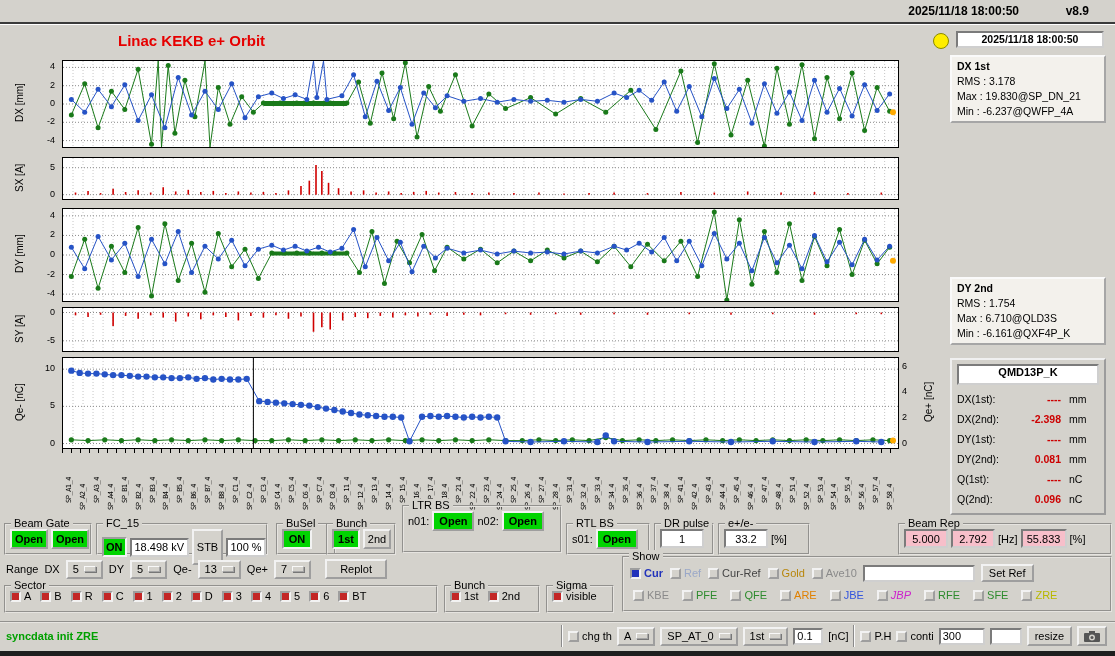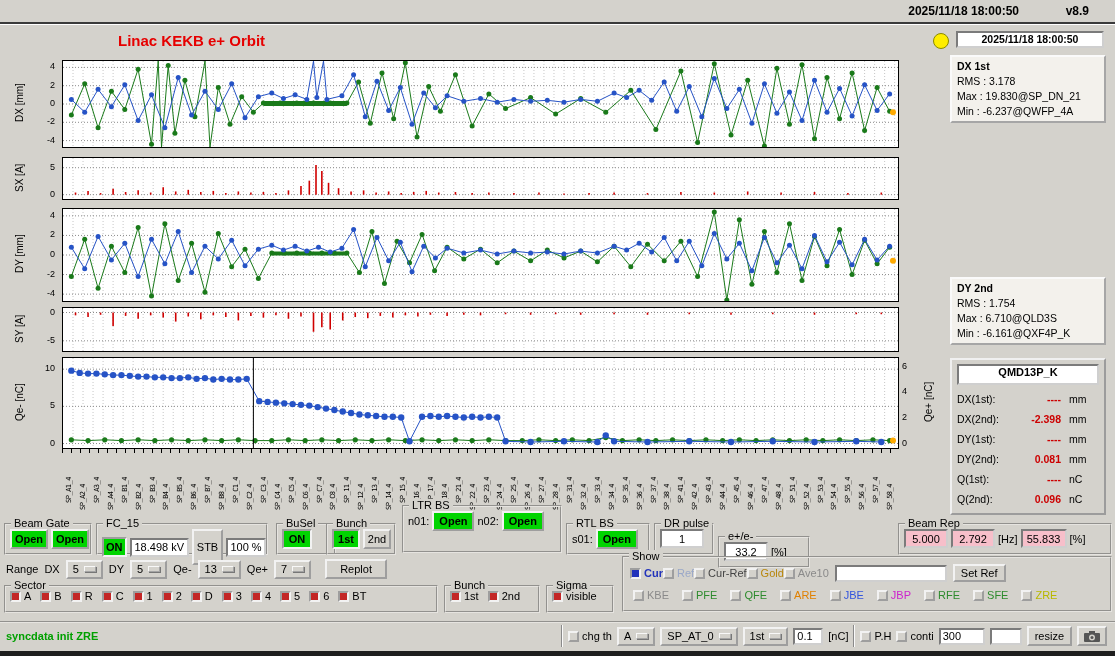--- a/index.html
+++ b/index.html
@@ -34,21 +34,21 @@
   .btn-on{border-style:inset;}
   .field{display:inline-flex;align-items:center;justify-content:center;background:#fff;border:2px inset #cfcfcf;font-size:11px;height:19px;box-sizing:border-box;padding:0 3px;white-space:nowrap;}
   .field-pink{background:#f7bfca;}
   .opt{display:inline-flex;align-items:center;background:#d4d2cc;border:2px outset #f2f2f2;height:19px;font-size:11px;padding:0 5px;gap:5px;box-sizing:border-box;white-space:nowrap;}
   .mk{width:10px;height:4px;background:#d4d2cc;border:1px outset #f8f8f8;box-shadow:1px 1px 0 #777;}
   .cbi{display:inline-flex;align-items:center;gap:3px;font-size:11px;white-space:nowrap;}
   .cb{width:11px;height:11px;background:#d4d2cc;border:2px outset #f2f2f2;box-sizing:border-box;flex:0 0 auto;}
   .cb.on{border-style:inset;}
   .rangebar{position:absolute;left:6px;top:559px;display:flex;align-items:center;gap:6px;font-size:11px;}
   .srow{display:flex;align-items:center;gap:6px;margin:6px 0 0 6px;}
-  .rowitems{display:flex;align-items:center;gap:0;}
+  .rowitems{display:flex;align-items:center;gap:7px;}
   .srow2{display:flex;align-items:center;gap:13px;margin:7px 0 0 9px;}
   .tf{height:17px;border:2px inset #cfcfcf;background:#fff;font-size:11px;padding:0 2px;box-sizing:border-box;font-family:"Liberation Sans",sans-serif;}
   .sml{font-size:11px;}
   .sync{position:absolute;left:6px;top:630px;color:#00a000;font-weight:bold;font-size:11px;}
   .botbar{position:absolute;left:0;right:0;top:621px;height:30px;border-top:2px groove #e6e4e0;}
   .botctl{position:absolute;right:8px;top:625px;display:flex;align-items:center;gap:5px;}
   .vsep{width:0;height:22px;border-left:1px solid #8a8a8a;border-right:1px solid #fafafa;}
   .bstrip{position:absolute;left:0;right:0;bottom:0;height:5px;background:#1e1e1e;}
 </style>
 </head>
@@ -1173,21 +1173,21 @@
     </div>
   </div>
 
   <div class="grp" style="left:654px;top:523px;width:60px;height:32px">
     <span class="lg">DR pulse</span>
     <div class="grow">
       <span class="field" style="width:44px">1</span>
     </div>
   </div>
 
-  <div class="grp" style="left:718px;top:536px;width:92px;height:32px">
+  <div class="grp" style="left:718px;top:523px;width:92px;height:32px">
     <span class="lg">e+/e-</span>
     <div class="grow">
       <span class="field" style="width:44px">33.2</span>
       <span class="sml">[%]</span>
     </div>
   </div>
 
   <div class="grp" style="left:898px;top:523px;width:214px;height:32px">
     <span class="lg">Beam Rep</span>
     <div class="grow">
@@ -1268,21 +1268,21 @@
         <span class="cbi">
           <span class="cb"></span>
           <span style="color: rgb(224, 128, 0);">ARE</span>
         </span>
         <span class="cbi">
           <span class="cb"></span>
           <span style="color: rgb(51, 85, 221);">JBE</span>
         </span>
         <span class="cbi">
           <span class="cb"></span>
-          <span style="color: rgb(204, 34, 204);">JBP</span>
+          <span style="color: rgb(204, 34, 204); font-style: italic;">JBP</span>
         </span>
         <span class="cbi">
           <span class="cb"></span>
           <span style="color: rgb(46, 139, 46);">RFE</span>
         </span>
         <span class="cbi">
           <span class="cb"></span>
           <span style="color: rgb(46, 139, 46);">SFE</span>
         </span>
         <span class="cbi">

